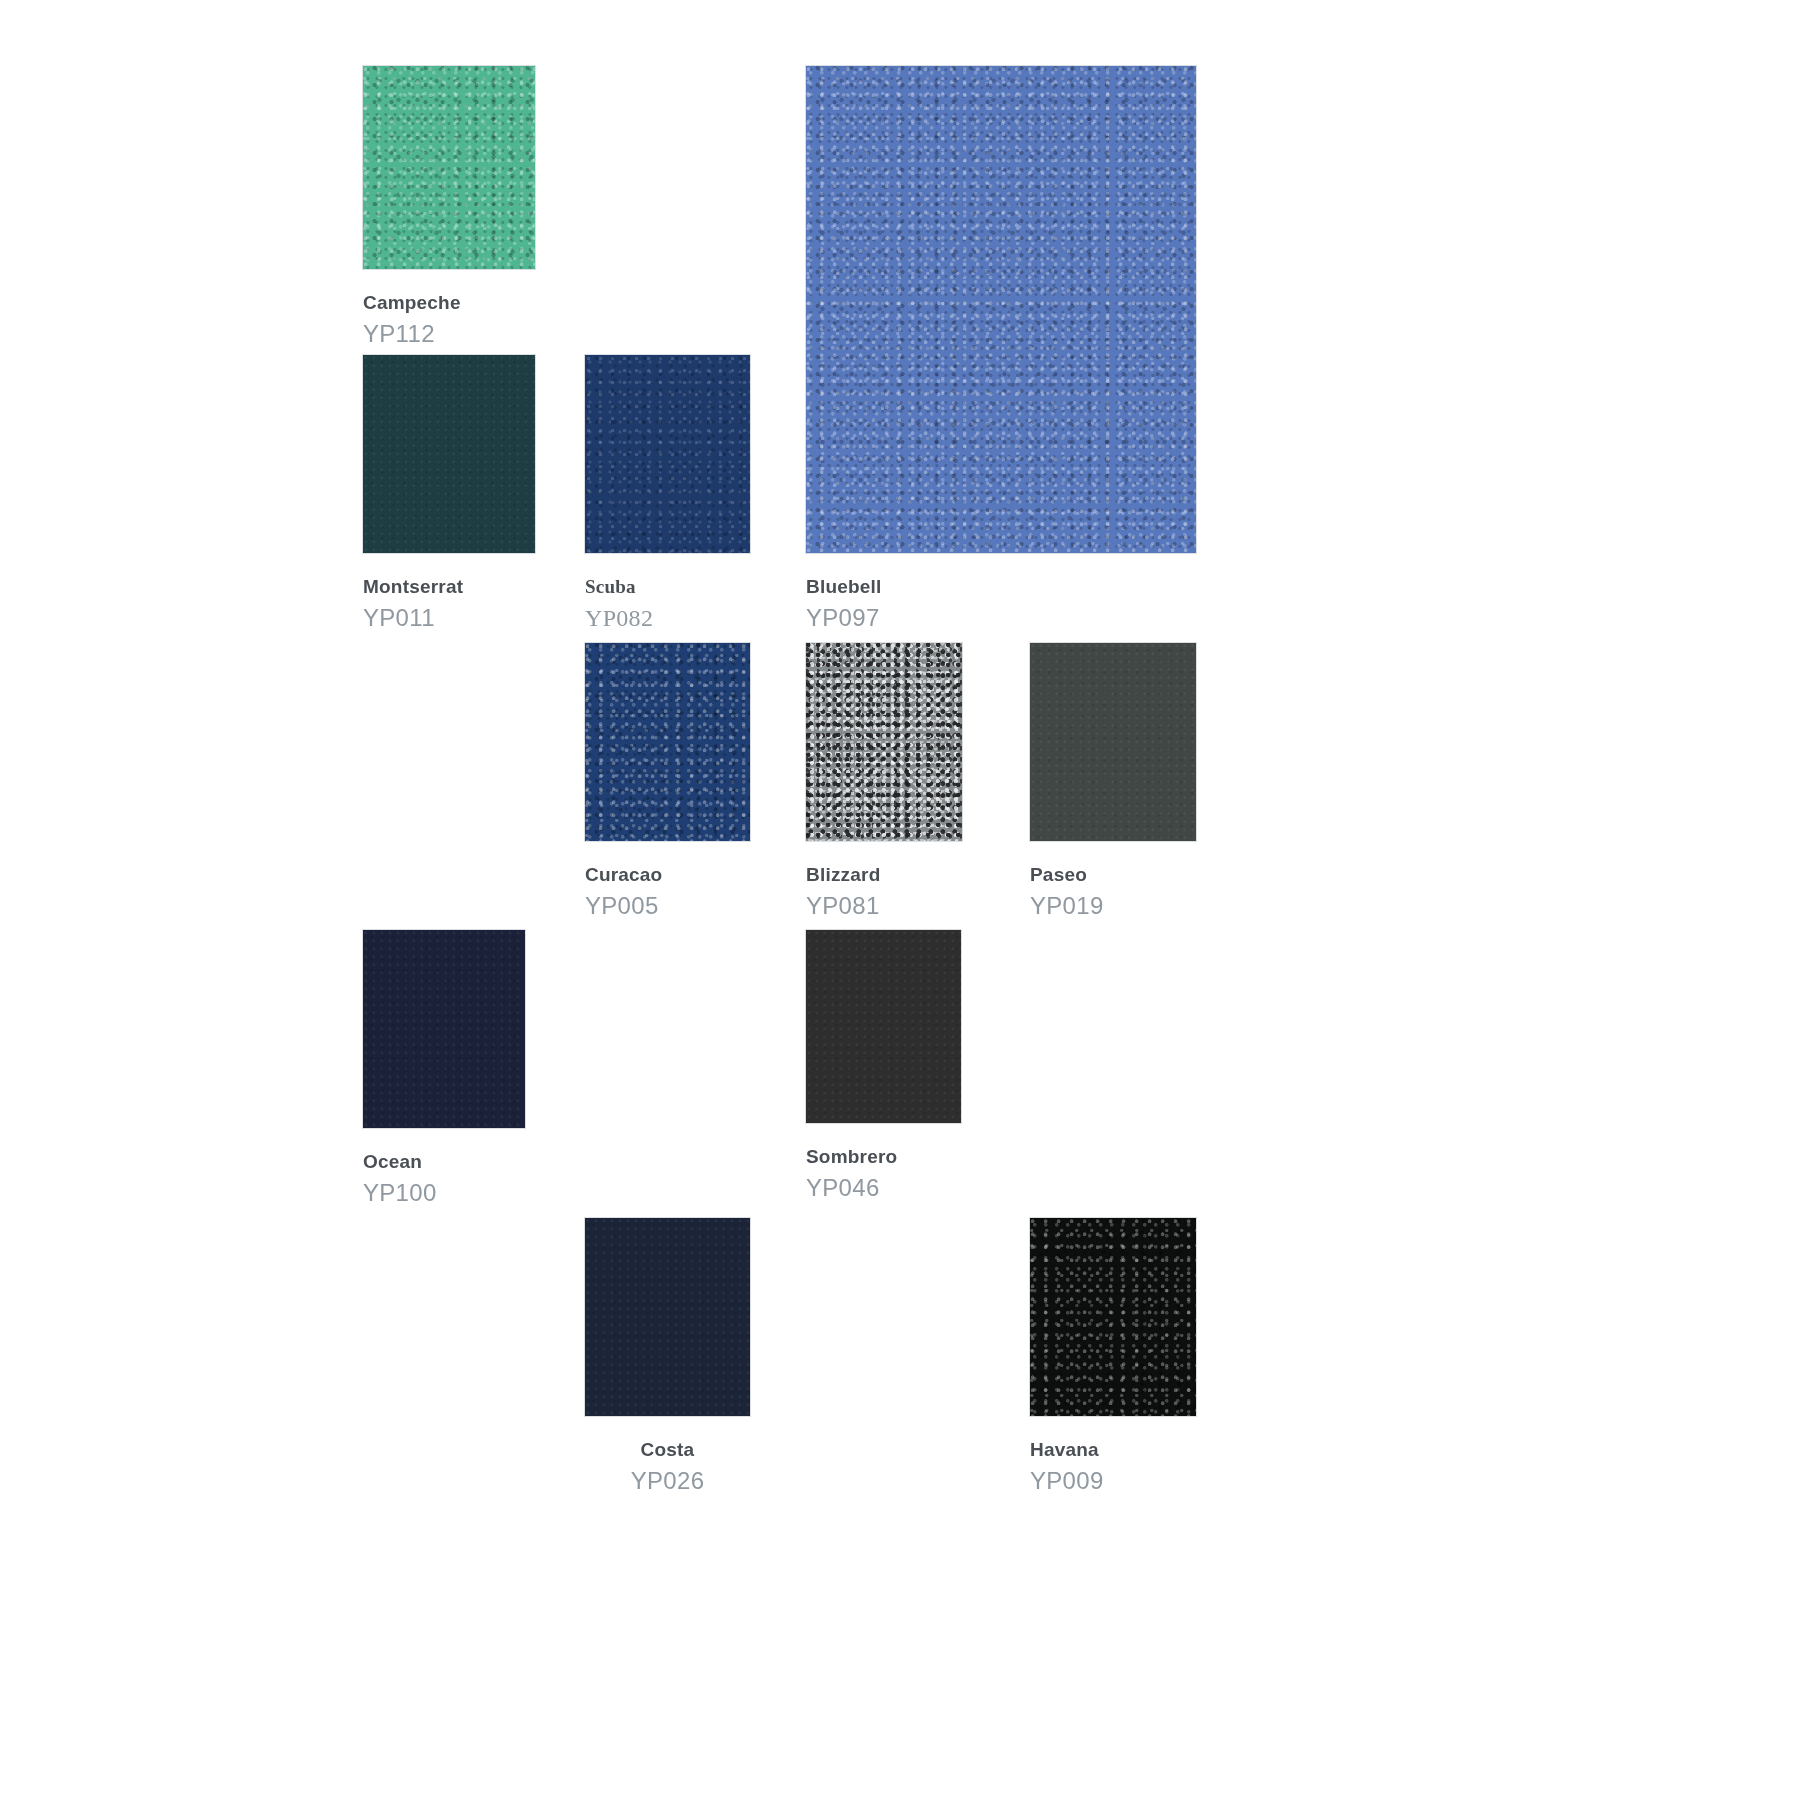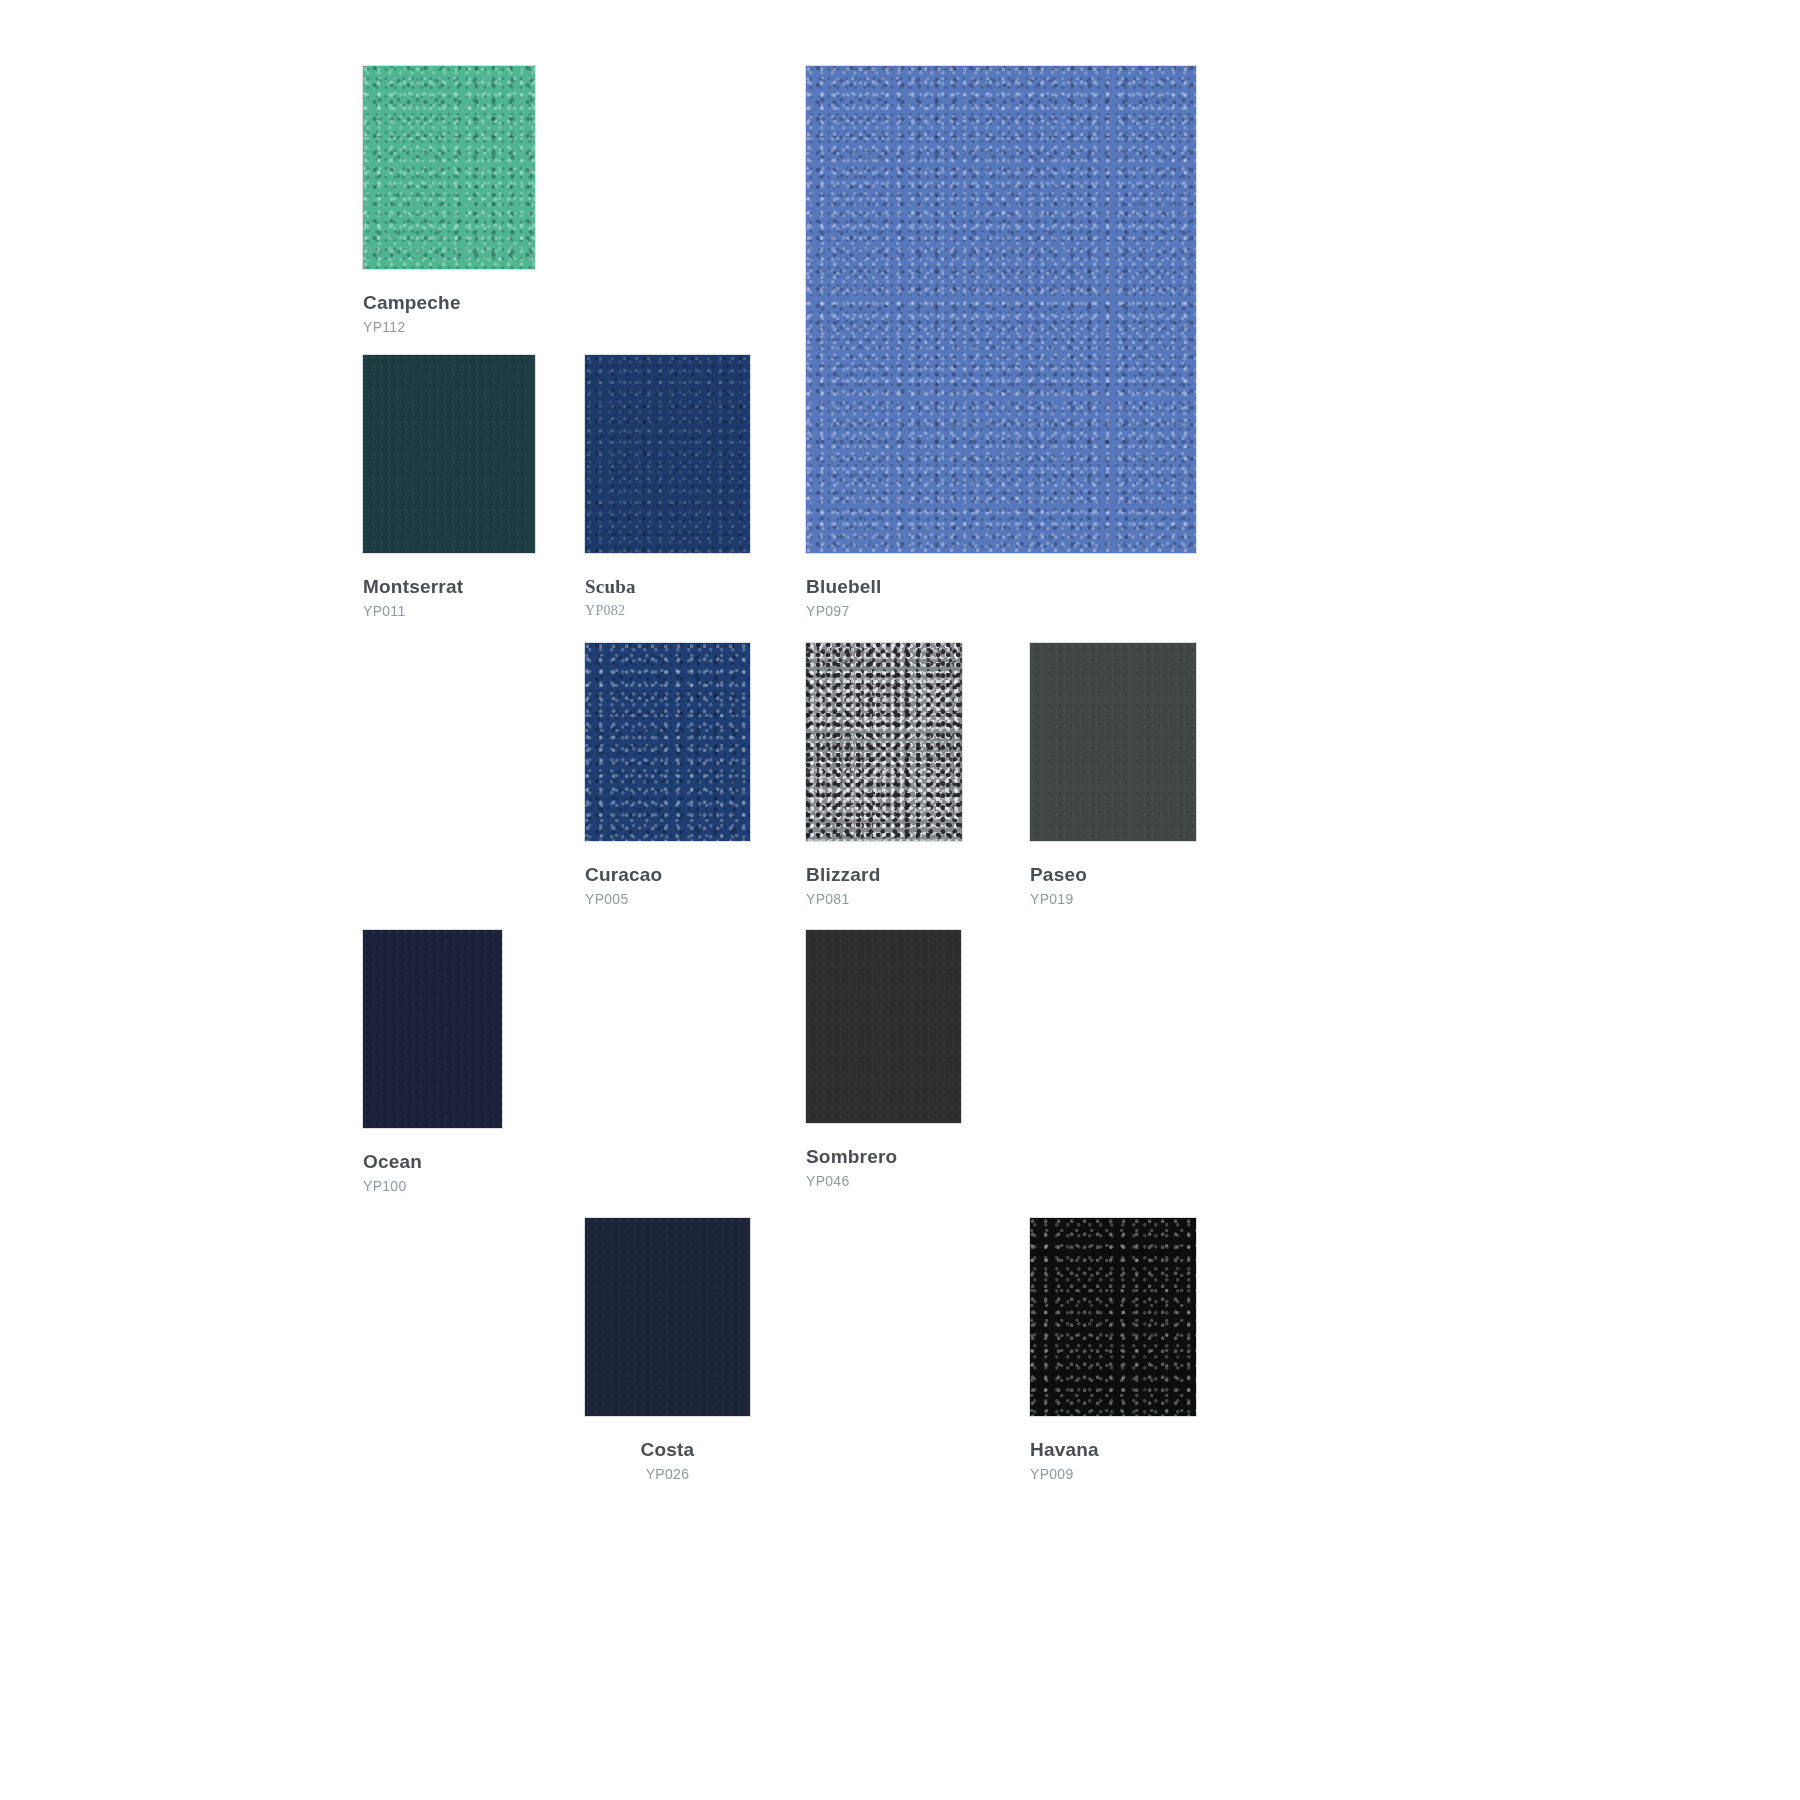--- a/index.html
+++ b/index.html
@@ -92,21 +92,21 @@
   .swatch-name {
     font-size: 19px;
     font-weight: bold;
     color: #4a4f55;
     letter-spacing: 0.2px;
     line-height: 1.25;
     white-space: nowrap;
   }
 
   .swatch-code {
-    font-size: 14px;
+    font-size: 24px;
     font-weight: normal;
     color: #9098a0;
     letter-spacing: 0.3px;
     line-height: 1.35;
     margin-top: 3px;
     white-space: nowrap;
   }
 </style>
 </head>
 <body>
@@ -154,21 +154,21 @@
         <div class="swatch-code">YP081</div>
       </div>
     </div>
     <div class="swatch-card" style="left: 1030px; top: 643px; width: 166px;">
       <div class="swatch-chip tex-fine" style="height: 198px; background-color: rgb(65, 71, 69);"></div>
       <div class="swatch-meta">
         <div class="swatch-name">Paseo</div>
         <div class="swatch-code">YP019</div>
       </div>
     </div>
-    <div class="swatch-card" style="left: 363px; top: 930px; width: 139px;">
+    <div class="swatch-card" style="left: 363px; top: 930px; width: 162px;">
       <div class="swatch-chip tex-fine" style="height: 198px; background-color: rgb(27, 33, 56);"></div>
       <div class="swatch-meta">
         <div class="swatch-name">Ocean</div>
         <div class="swatch-code">YP100</div>
       </div>
     </div>
     <div class="swatch-card" style="left: 806px; top: 930px; width: 155px;">
       <div class="swatch-chip tex-fine" style="height: 193px; background-color: rgb(46, 46, 46);"></div>
       <div class="swatch-meta">
         <div class="swatch-name">Sombrero</div>

